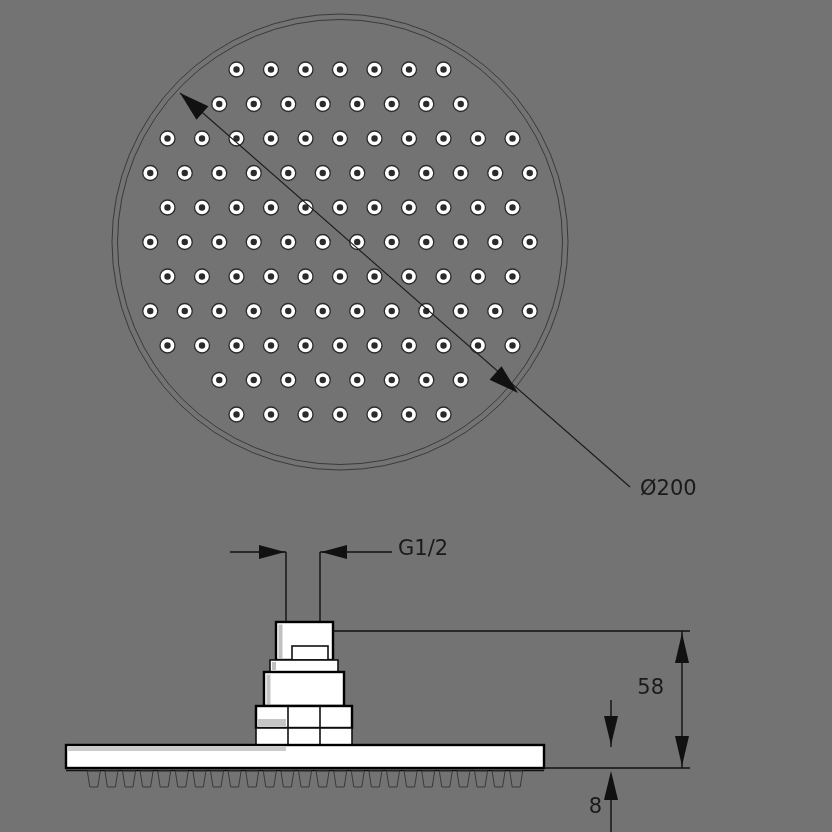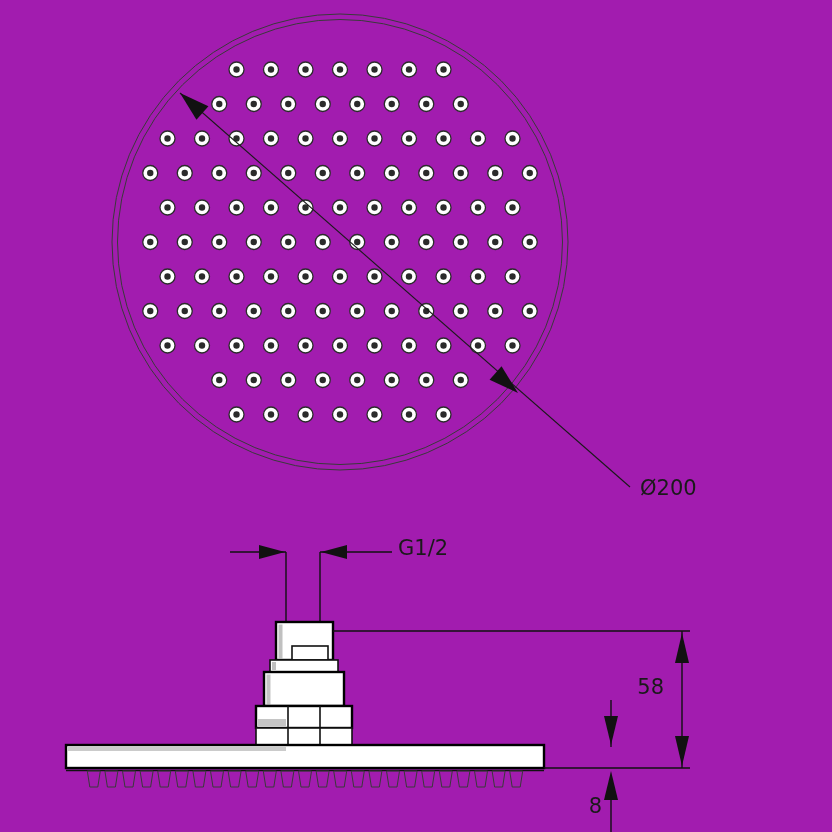--- a/index.html
+++ b/index.html
@@ -8,21 +8,21 @@
     padding: 0;
     background: #ffffff;
   }
   body {
     font-family: "DejaVu Sans", "Liberation Sans", sans-serif;
   }
   #drawing-root {
     position: relative;
     width: 832px;
     height: 832px;
-    background: #a21caf;
+    background: #737373;
     overflow: hidden;
   }
   #drawing-svg {
     position: absolute;
     top: 0;
     left: 0;
     width: 832px;
     height: 832px;
     display: block;
   }

